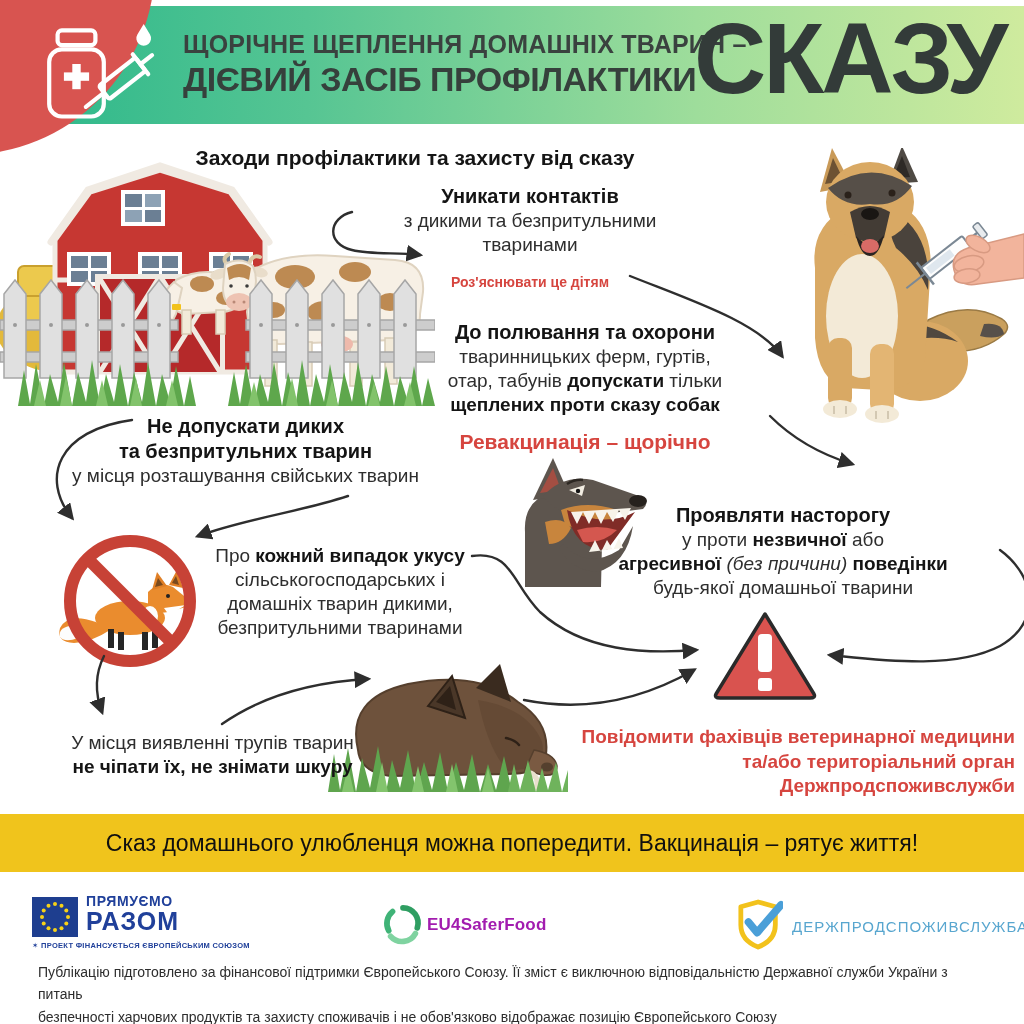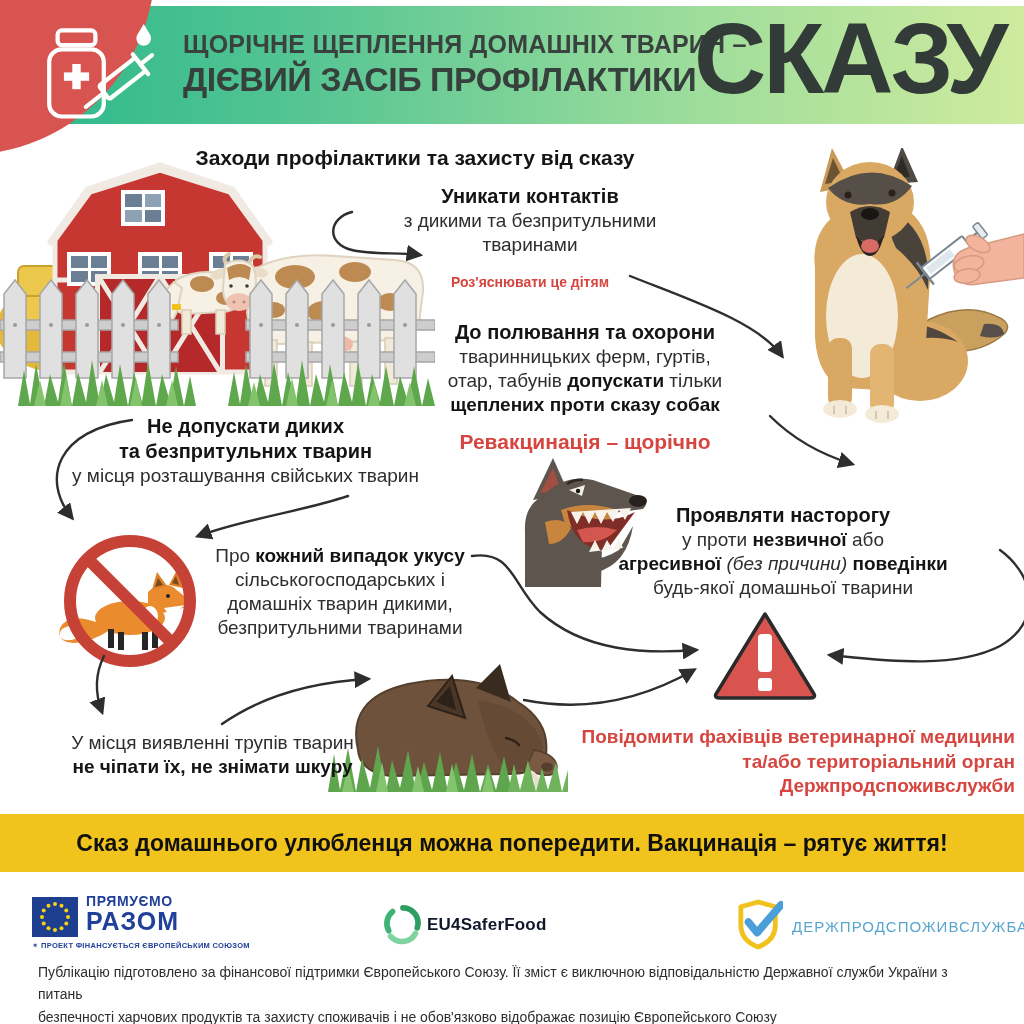--- a/index.html
+++ b/index.html
@@ -23,26 +23,26 @@
   .tip-hunting{left:425px;top:320px;width:320px;}
   .tip-hunting .action{margin-top:12px;font-size:21px;}
   .tip-nowild{left:58px;top:414px;width:375px;}
   .tip-bite{left:186px;top:544px;width:308px;}
   .tip-alert{left:597px;top:503px;width:372px;}
   .tip-alert i{font-weight:400;color:#2e2e2e;}
   .tip-corpse{left:55px;top:731px;width:315px;}
   .tip-report{left:525px;top:725px;width:490px;text-align:right;font-size:19px;line-height:1.3;font-weight:700;color:#d6453f;}
   
   .banner{left:0;top:814px;width:1024px;height:58px;background:#f0c41c;display:flex;
-          align-items:center;justify-content:center;font-size:23px;font-weight:700;color:#101010;}
+          align-items:center;justify-content:center;font-size:23px;font-weight:400;color:#101010;}
   .eu-text{left:86px;top:894px;color:#20409a;line-height:1;}
   .eu-text .l1{font-size:14px;font-weight:800;letter-spacing:0.6px;}
   .eu-text .l2{font-size:25px;font-weight:800;letter-spacing:1px;margin-top:1px;}
   .eu-sub{left:32px;top:941px;font-size:7.5px;color:#20409a;font-weight:600;letter-spacing:0.3px;}
-  .e4sf-label{left:427px;top:915px;font-size:17px;font-weight:700;color:#0f172a;letter-spacing:0.2px;}
+  .e4sf-label{left:427px;top:915px;font-size:17px;font-weight:700;color:#a21caf;letter-spacing:0.2px;}
   .dpss-label{left:792px;top:918px;font-size:15px;color:#58a6cf;letter-spacing:1px;}
   .disclaimer{left:38px;top:961px;width:950px;font-size:14px;color:#2d2d2d;line-height:1.6;}
   svg{display:block;}
 </style>
 </head>
 <body>
 
 <div class="canvas">
 
   <div class="abs header-band"></div>

